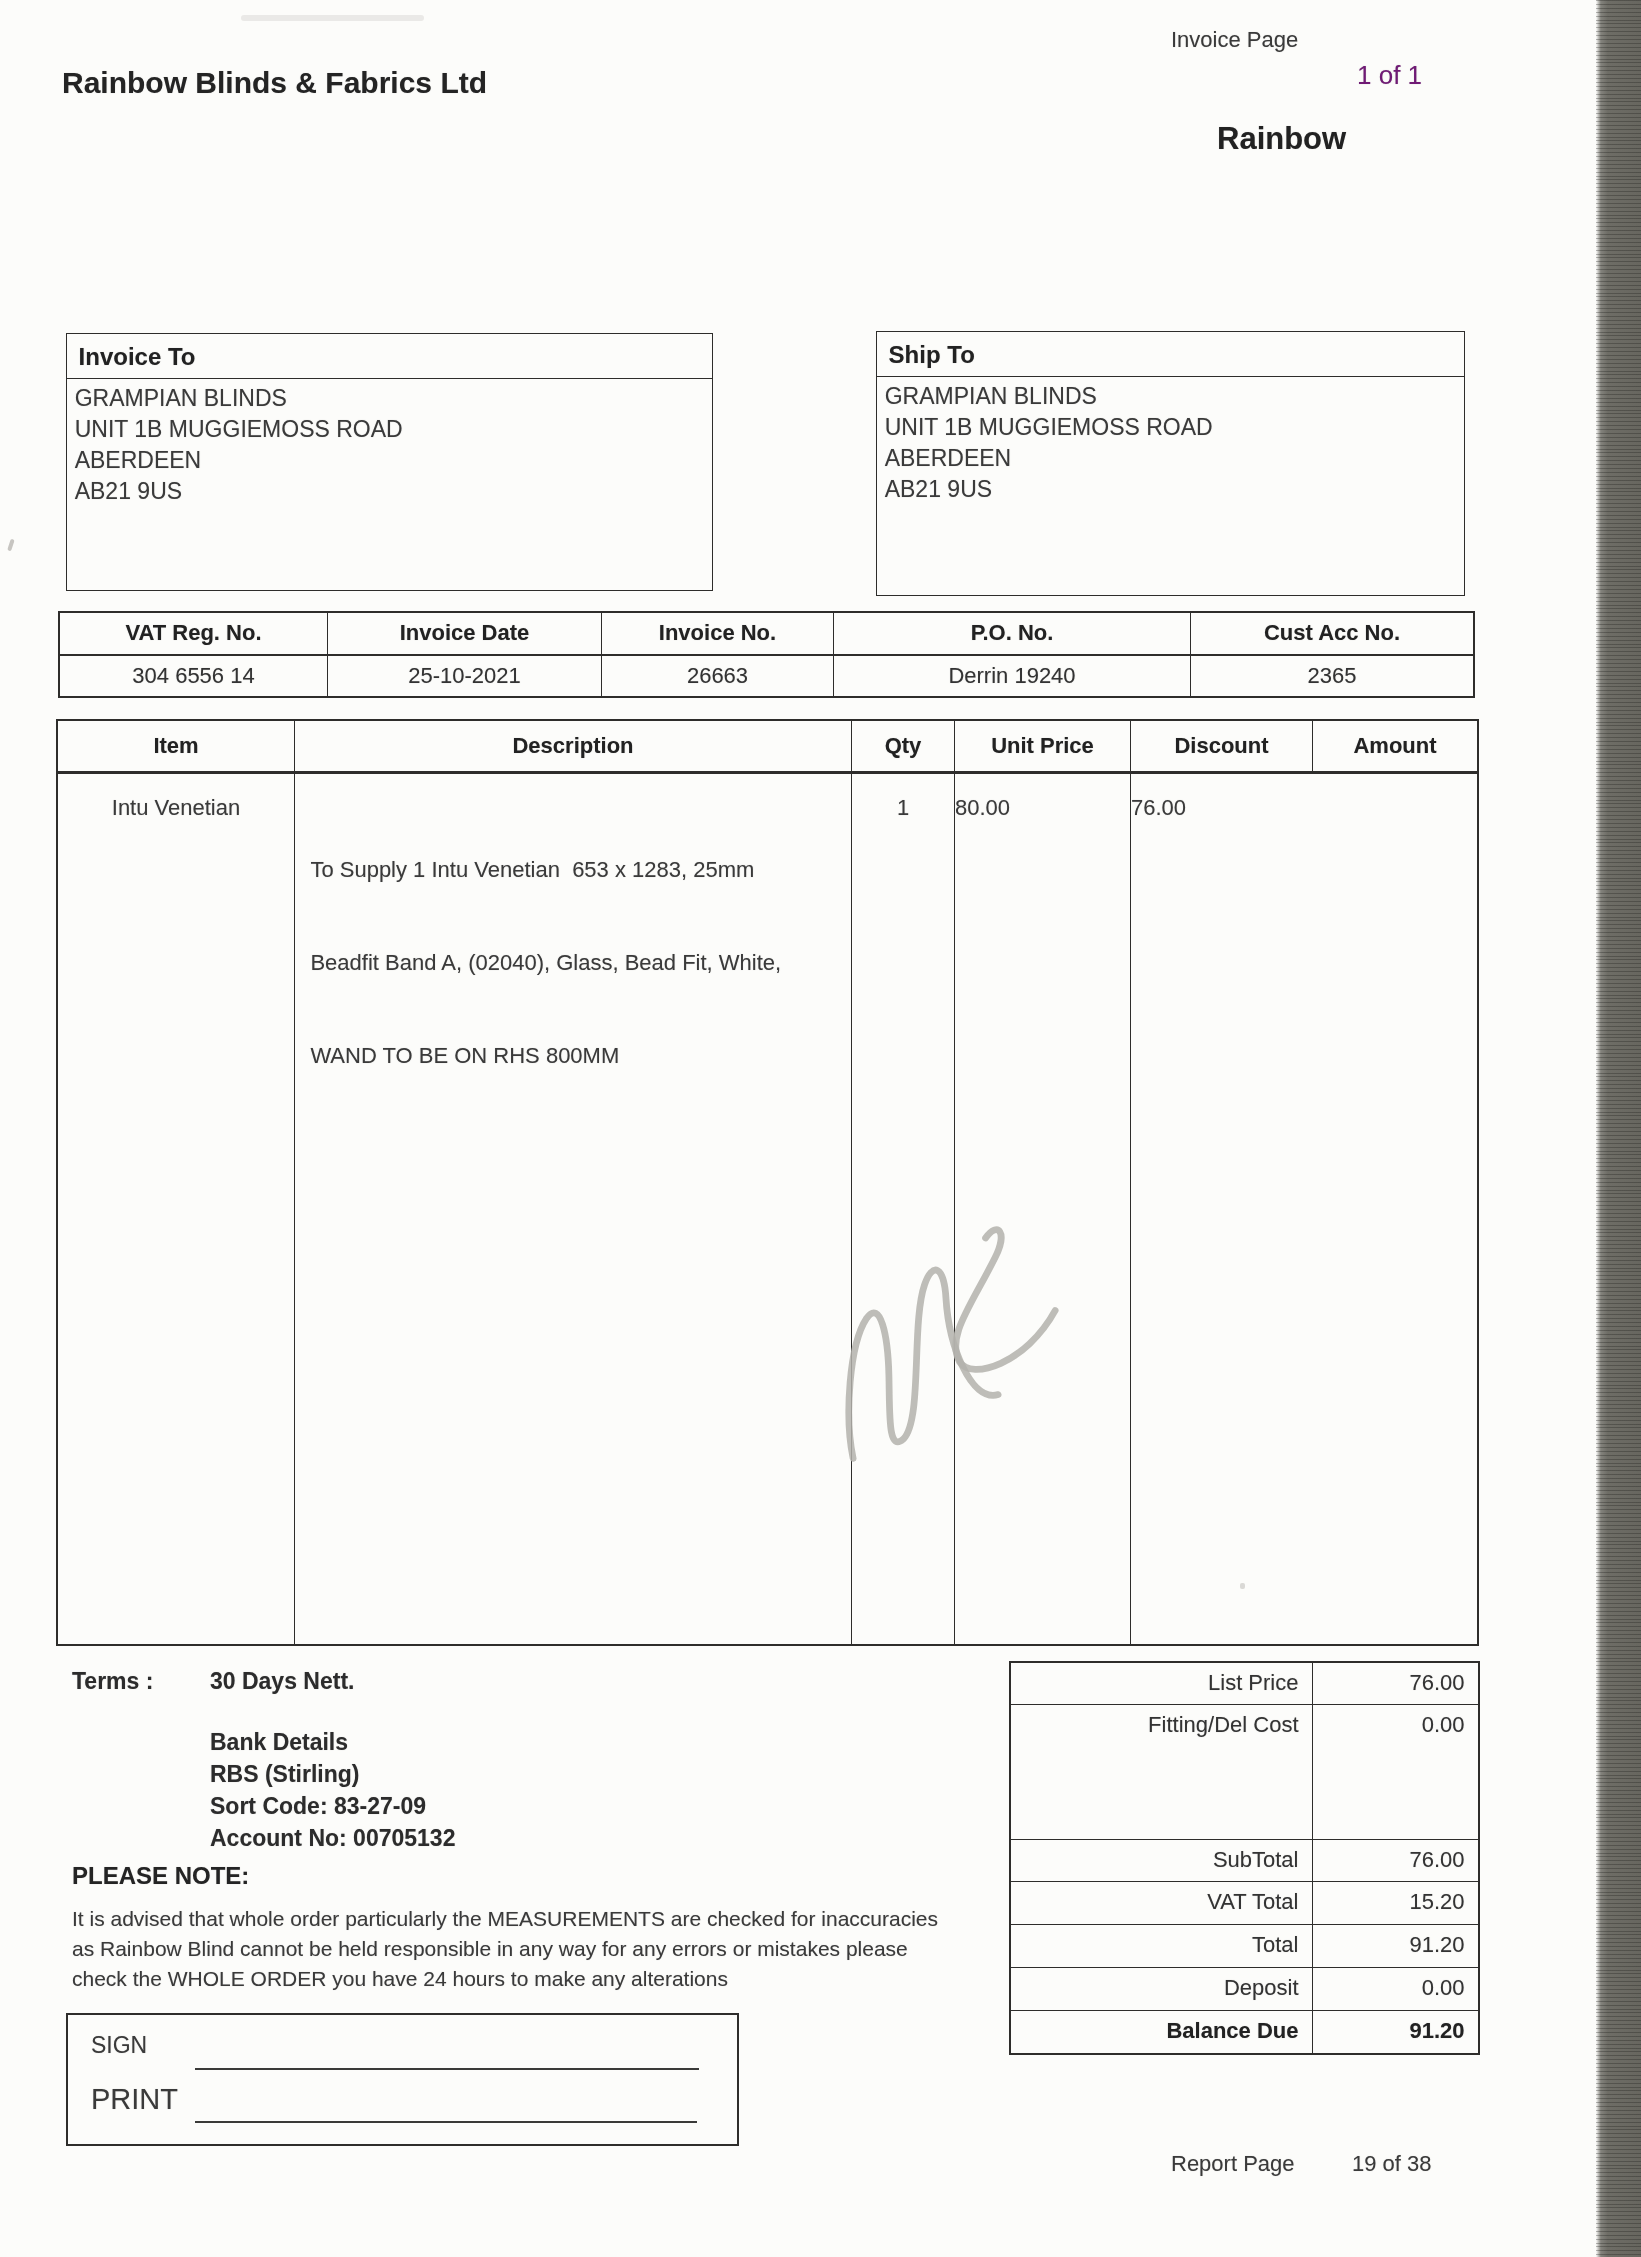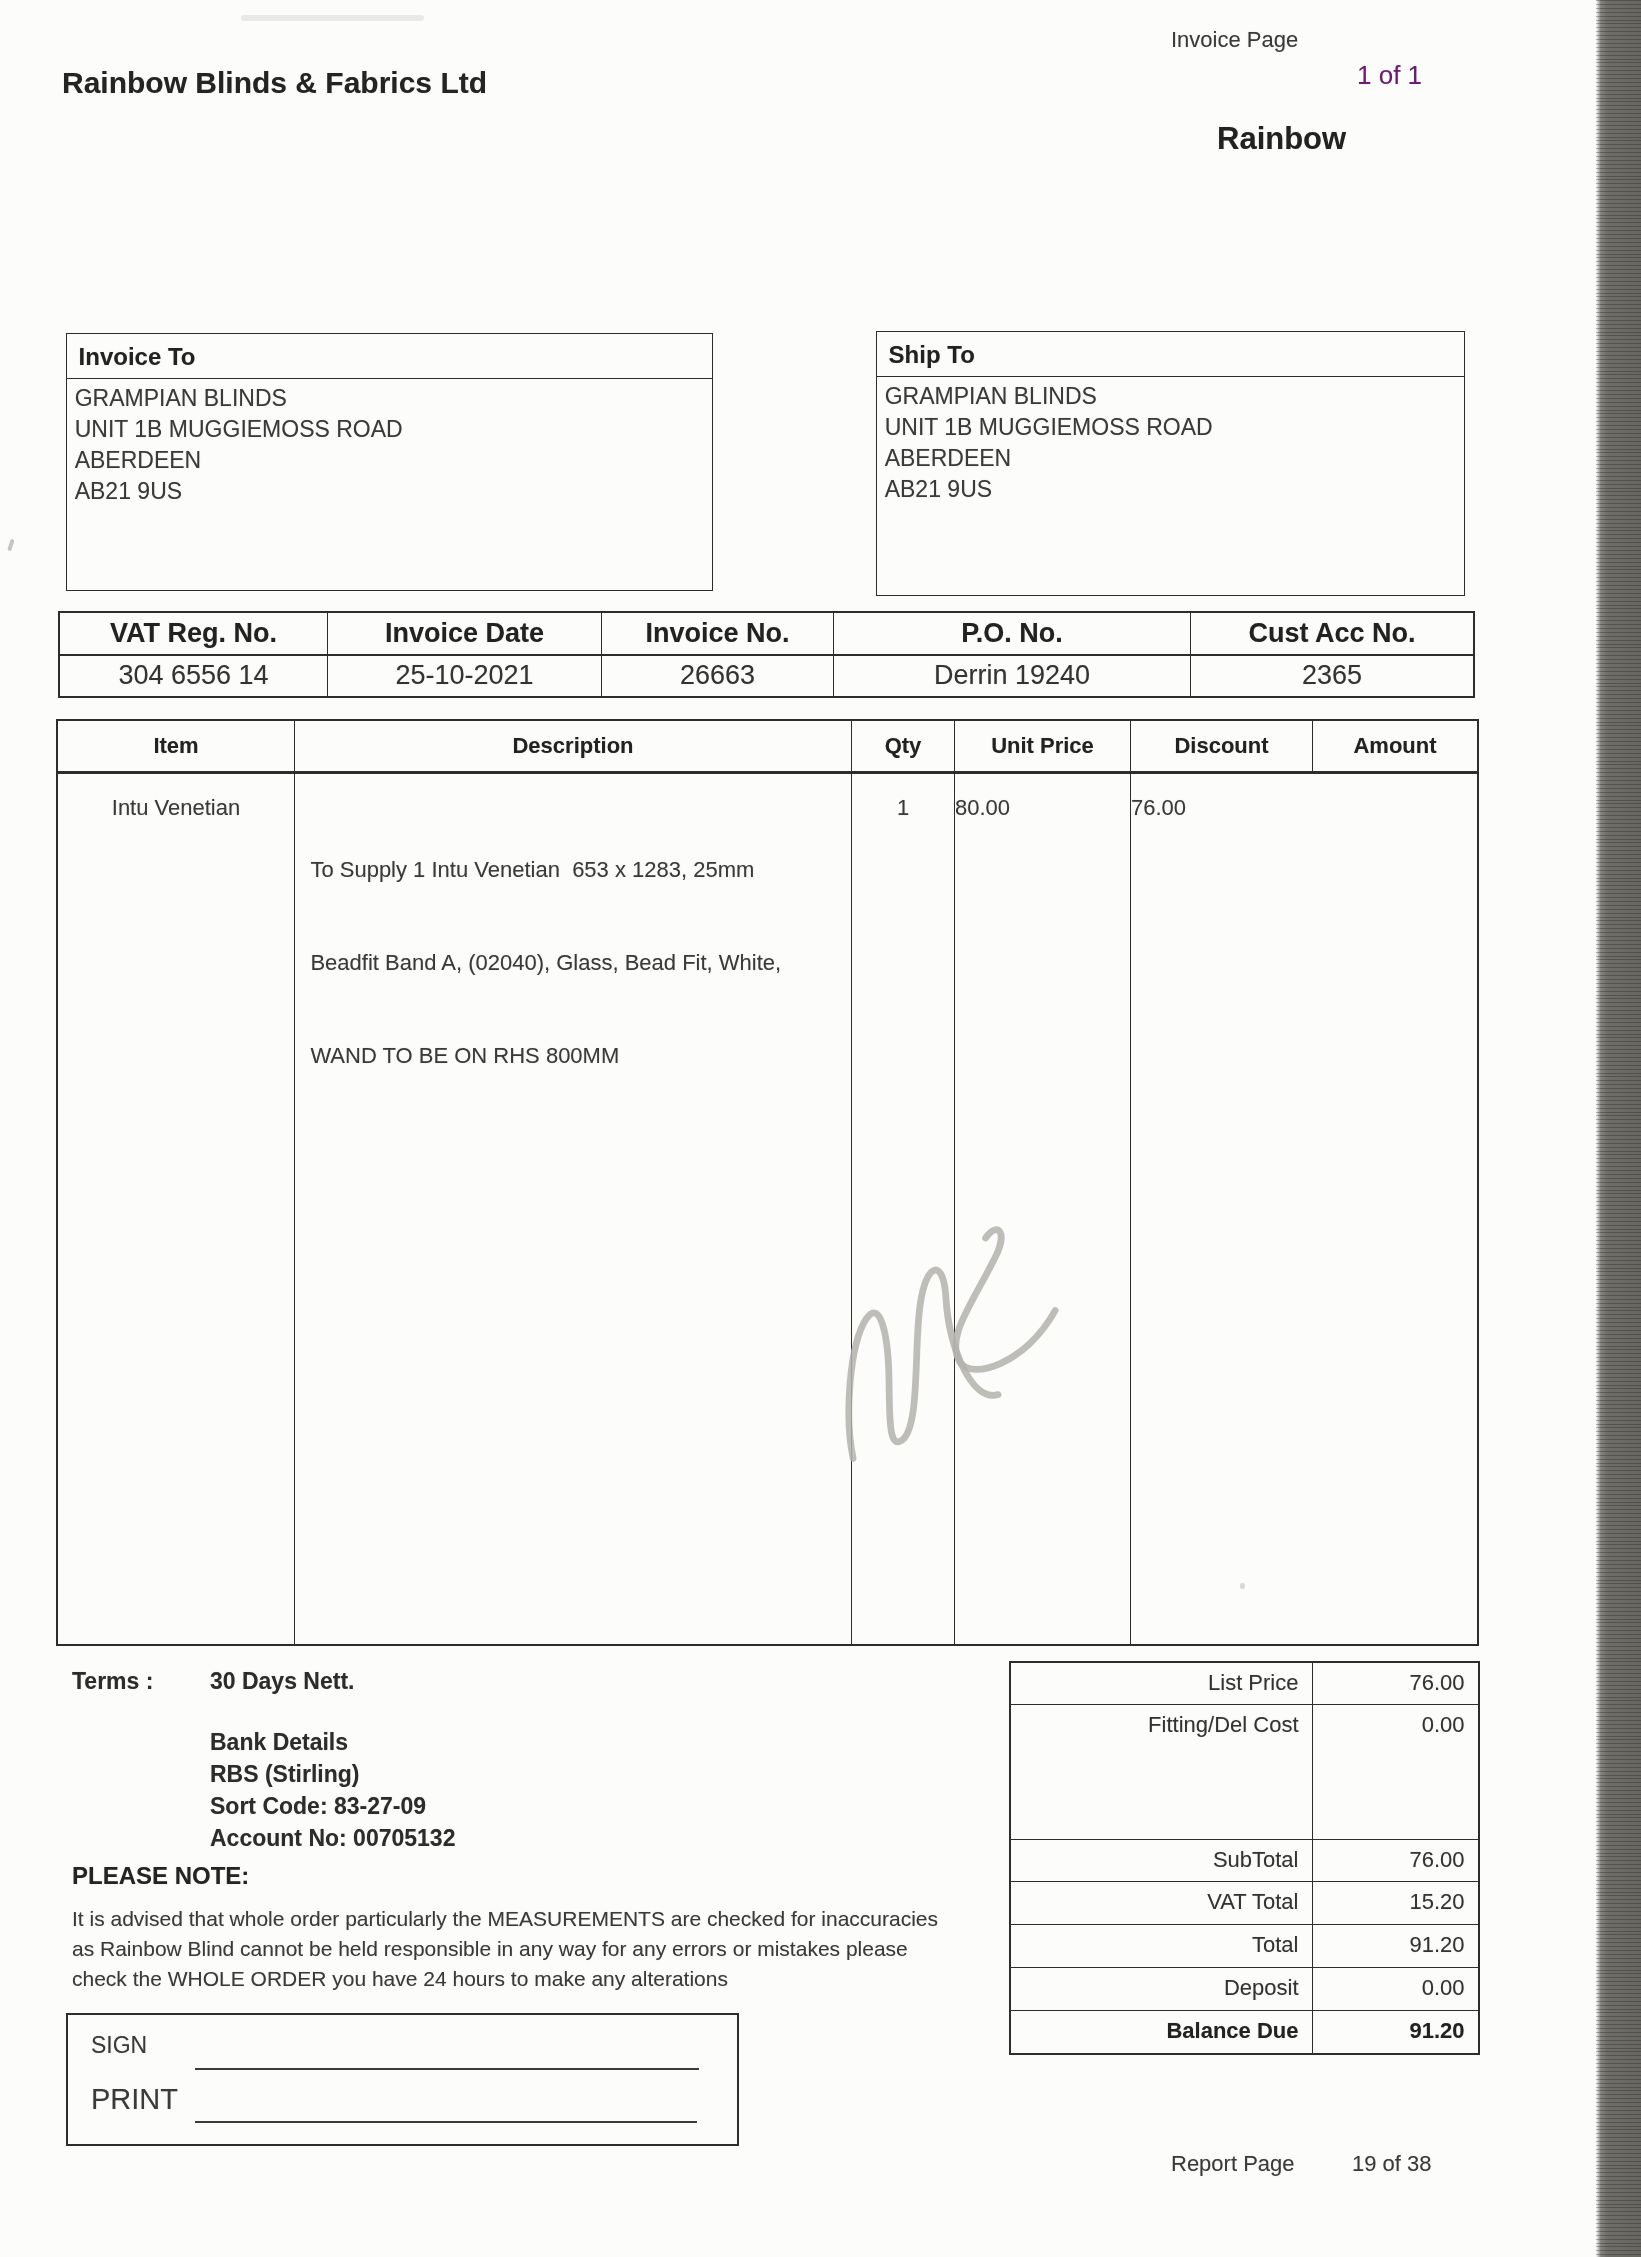--- a/index.html
+++ b/index.html
@@ -20,21 +20,21 @@
       linear-gradient(90deg, rgba(110,109,102,0) 0, rgba(110,109,102,.85) 4.8px, #6e6d66 11.6px, #67665f 100%);
   }
   
   .addr-box{border:1.9px solid #2e2d2b;background:transparent;}
   .addr-box .hd{border-bottom:1.9px solid #2e2d2b;font-weight:bold;font-size:24px;padding:8.7px 11.6px 7.7px 11.6px;color:#222;}
   .addr-box .ln{font-size:23px;line-height:31px;padding-left:7.7px;color:#3a3a3a;}
   
   .meta{left:58px;top:611px;width:1417px;height:87px;border:2.9px solid #2e2d2b;display:flex;flex-direction:column;}
   .meta .row{display:flex;flex:1;}
   .meta .row.hdr{border-bottom:2.9px solid #2e2d2b;}
-  .meta .cell{display:flex;align-items:center;justify-content:center;font-size:27px;border-right:1.9px solid #2e2d2b;color:#333;}
+  .meta .cell{display:flex;align-items:center;justify-content:center;font-size:22px;border-right:1.9px solid #2e2d2b;color:#333;}
   .meta .cell:last-child{border-right:none;}
   .meta .hdr .cell{font-weight:bold;color:#222;}
   .mc0{width:268px;}.mc1{width:274px;}.mc2{width:232px;}.mc3{width:357px;}.mc4{width:282px;flex:1;}
   
   .items{left:56px;top:719px;width:1423px;height:927px;border:2.9px solid #2e2d2b;display:flex;flex-direction:column;}
   .items .ihdr{display:flex;height:53px;border-bottom:3.9px solid #2e2d2b;}
   .items .ihdr .cell{display:flex;align-items:center;justify-content:center;font-weight:bold;font-size:22px;color:#222;border-right:1.9px solid #2e2d2b;}
   .items .ibody{display:flex;flex:1;}
   .items .ibody .cell{border-right:1.9px solid #2e2d2b;padding-top:18px;font-size:22px;line-height:31px;color:#3a3a3a;}
   .items .cell:last-child{border-right:none;}

